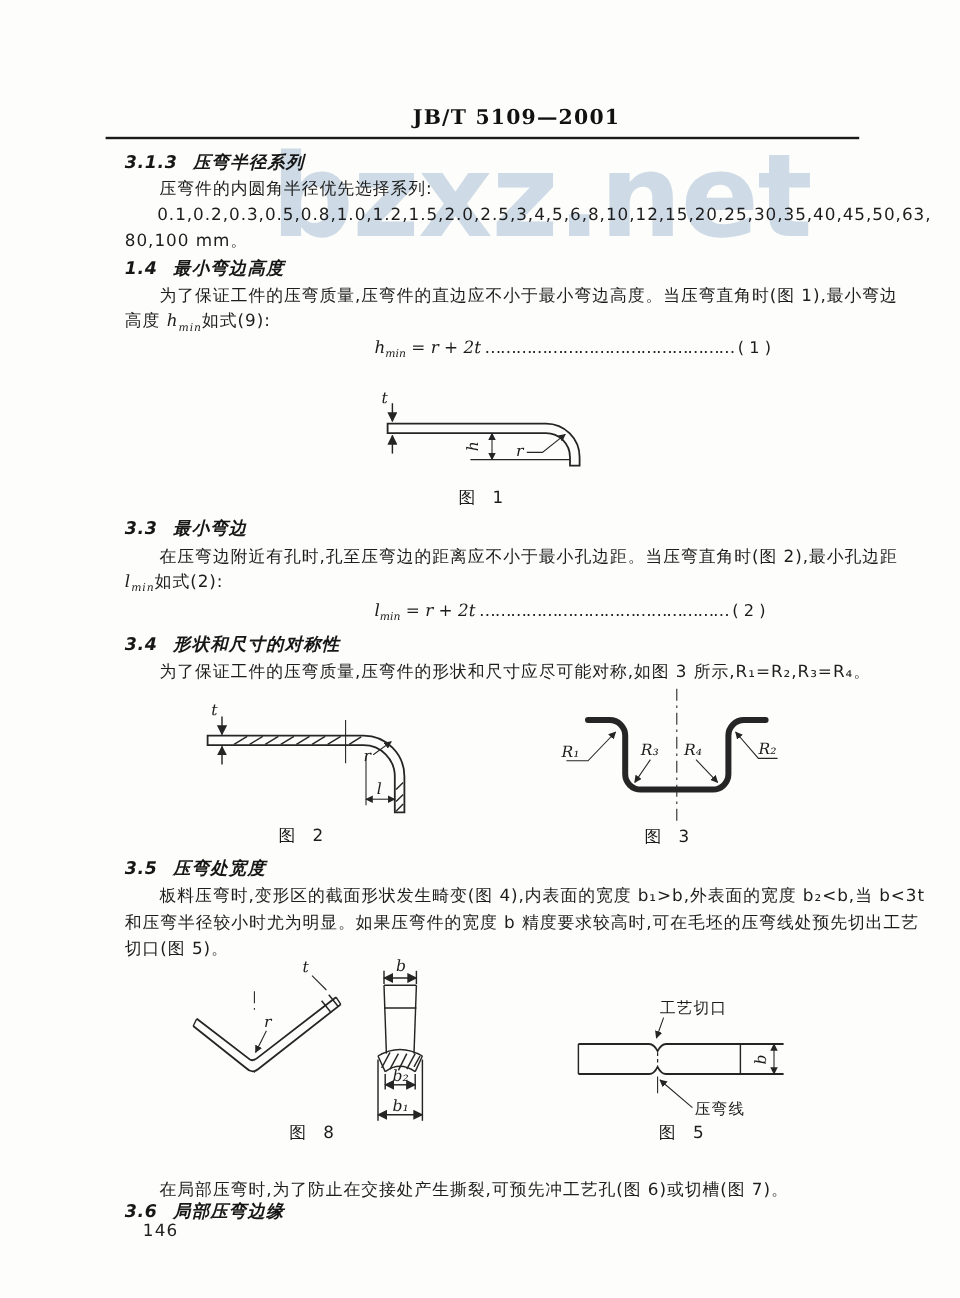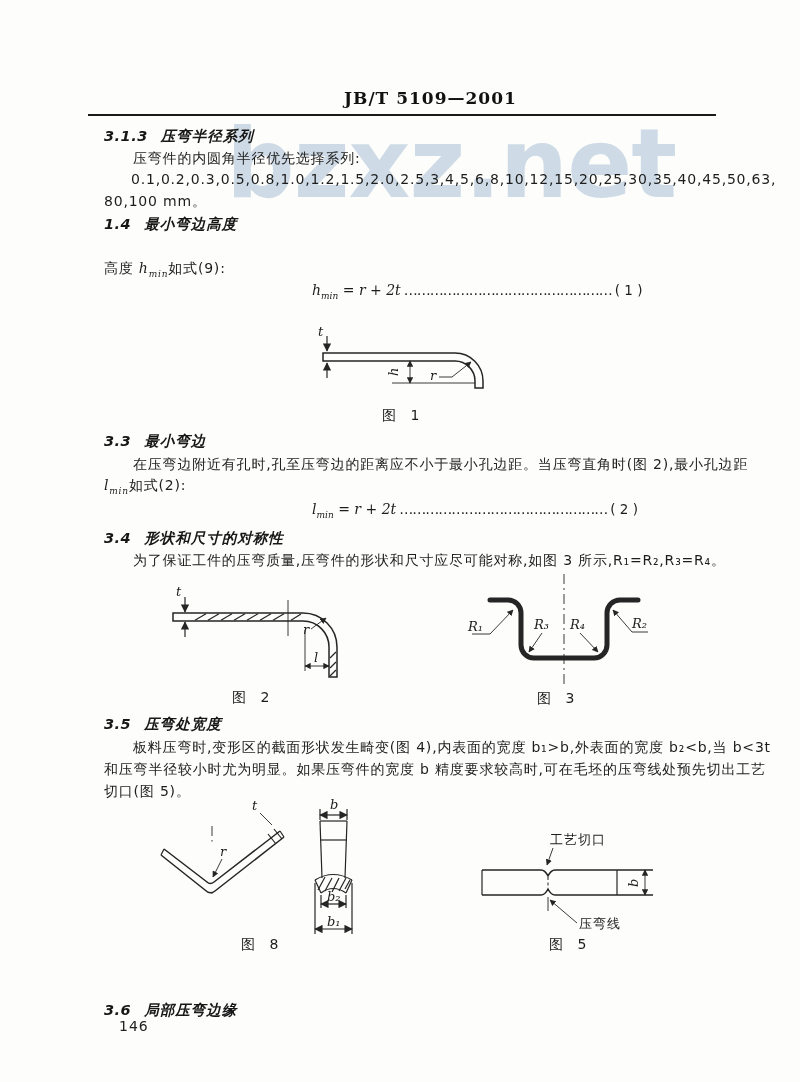--- a/index.html
+++ b/index.html
@@ -48,20 +48,21 @@
   <div class="abs head" style="left:104px;top:128px">
     <span class="hnum">3.1.3</span><span class="htitle">压弯半径系列</span>
   </div>
   <div class="abs p" style="left:133px;top:150px">压弯件的内圆角半径优先选择系列:</div>
   <div class="abs p" style="left:131px;top:171px">0.1,0.2,0.3,0.5,0.8,1.0,1.2,1.5,2.0,2.5,3,4,5,6,8,10,12,15,20,25,30,35,40,45,50,63,</div>
   <div class="abs p" style="left:104px;top:193px">80,100 mm。</div>
 
   <div class="abs head" style="left:104px;top:216px">
     <span class="hnum">1.4</span><span class="htitle">最小弯边高度</span>
   </div>
+  <div class="abs p" style="left:133px;top:239px">为了保证工件的压弯质量,压弯件的直边应不小于最小弯边高度。当压弯直角时(图 1),最小弯边</div>
   <div class="abs p" style="left:104px;top:260px">
     <span>高度 </span><span class="inlv">h</span><sub class="inls">min</sub><span>如式(9):</span>
   </div>
   <div class="abs eqline" style="left:312px;top:282px">
     <span class="eqv">h</span><sub class="eqs">min</sub><span class="eqv"> = r + 2t</span><span class="dots">…………………………………………</span><span class="eqnum">( 1 )</span>
   </div>
 
   <svg style="left:292px;top:324px" width="210" height="96" viewBox="0 0 210 96">
     <defs>
       <marker id="m1" viewBox="0 0 10 10" refX="9" refY="5" markerWidth="7" markerHeight="7" orient="auto-start-reverse">
@@ -239,16 +240,17 @@
     <text x="190" y="74" transform="rotate(-90 190 74)">b</text>
     <line class="thin" x1="100" y1="84" x2="100" y2="98"></line>
     <line class="thin" x1="129" y1="110" x2="102" y2="87" marker-end="url(#m5)"></line>
     <text class="cjk" x="131" y="115">压弯线</text>
   </svg>
   <div class="abs figcap" style="left:549px;top:936px">图 5</div>
 
   <div class="abs head" style="left:104px;top:1002px">
     <span class="hnum">3.6</span><span class="htitle">局部压弯边缘</span>
   </div>
+  <div class="abs p" style="left:133px;top:984px">在局部压弯时,为了防止在交接处产生撕裂,可预先冲工艺孔(图 6)或切槽(图 7)。</div>
 
   <div class="abs pagenum" style="left:119px;top:1018px">146</div>
 
 </div>
 
 </body></html>

